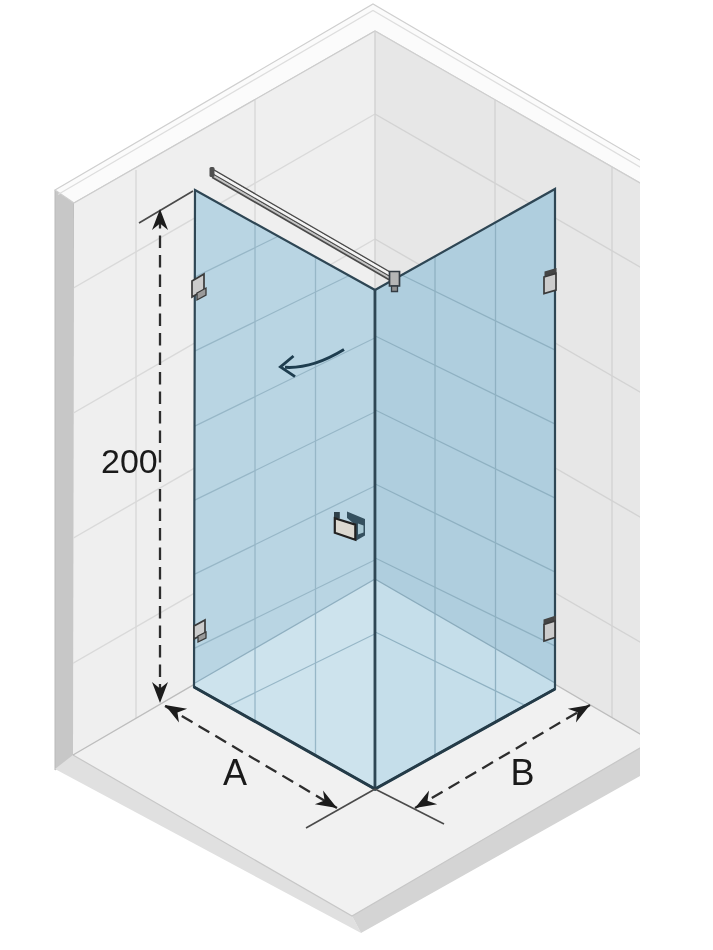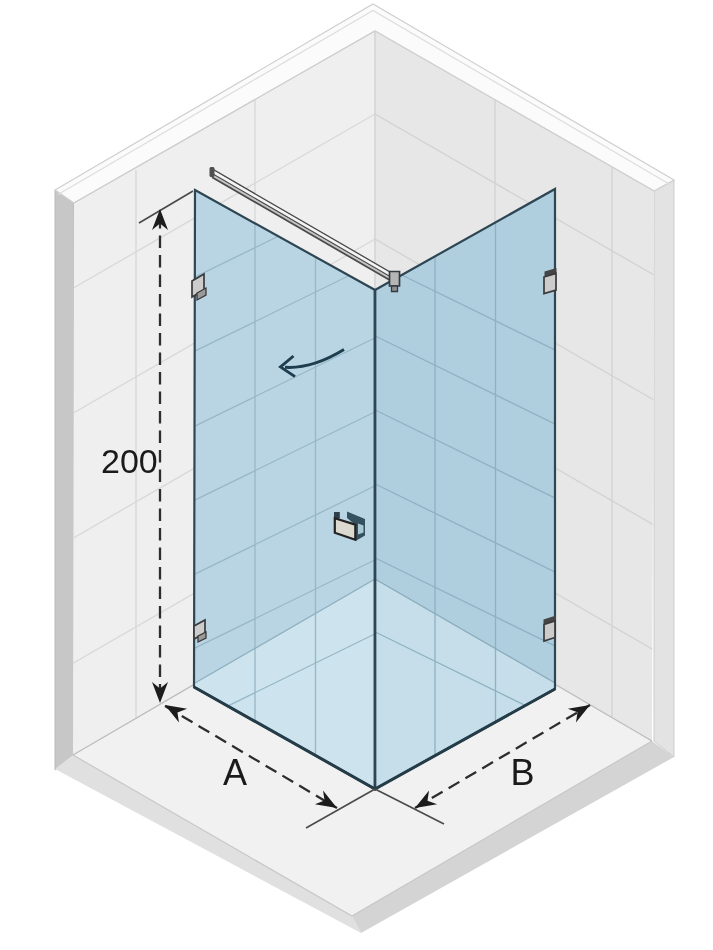--- a/index.html
+++ b/index.html
@@ -1,16 +1,16 @@
 <!DOCTYPE html>
 <html><head>
 <meta charset="utf-8">
 <style>
   html,body{margin:0;padding:0;background:#ffffff;}
-  .wrap{width:713px;height:950px;position:relative;overflow:hidden;background:#fff;
+  .wrap{width:640px;height:950px;position:relative;overflow:hidden;background:#fff;
         font-family:"Liberation Sans", sans-serif;}
   svg{display:block;}
 </style>
 </head>
 <body>
 <div class="wrap">
 <svg width="713" height="950" viewBox="0 0 713 950" xmlns="http://www.w3.org/2000/svg">
   <defs>
     <clipPath id="leftWallClip">
           <polygon points="74,203 375,31 375,579 73,755"></polygon>

